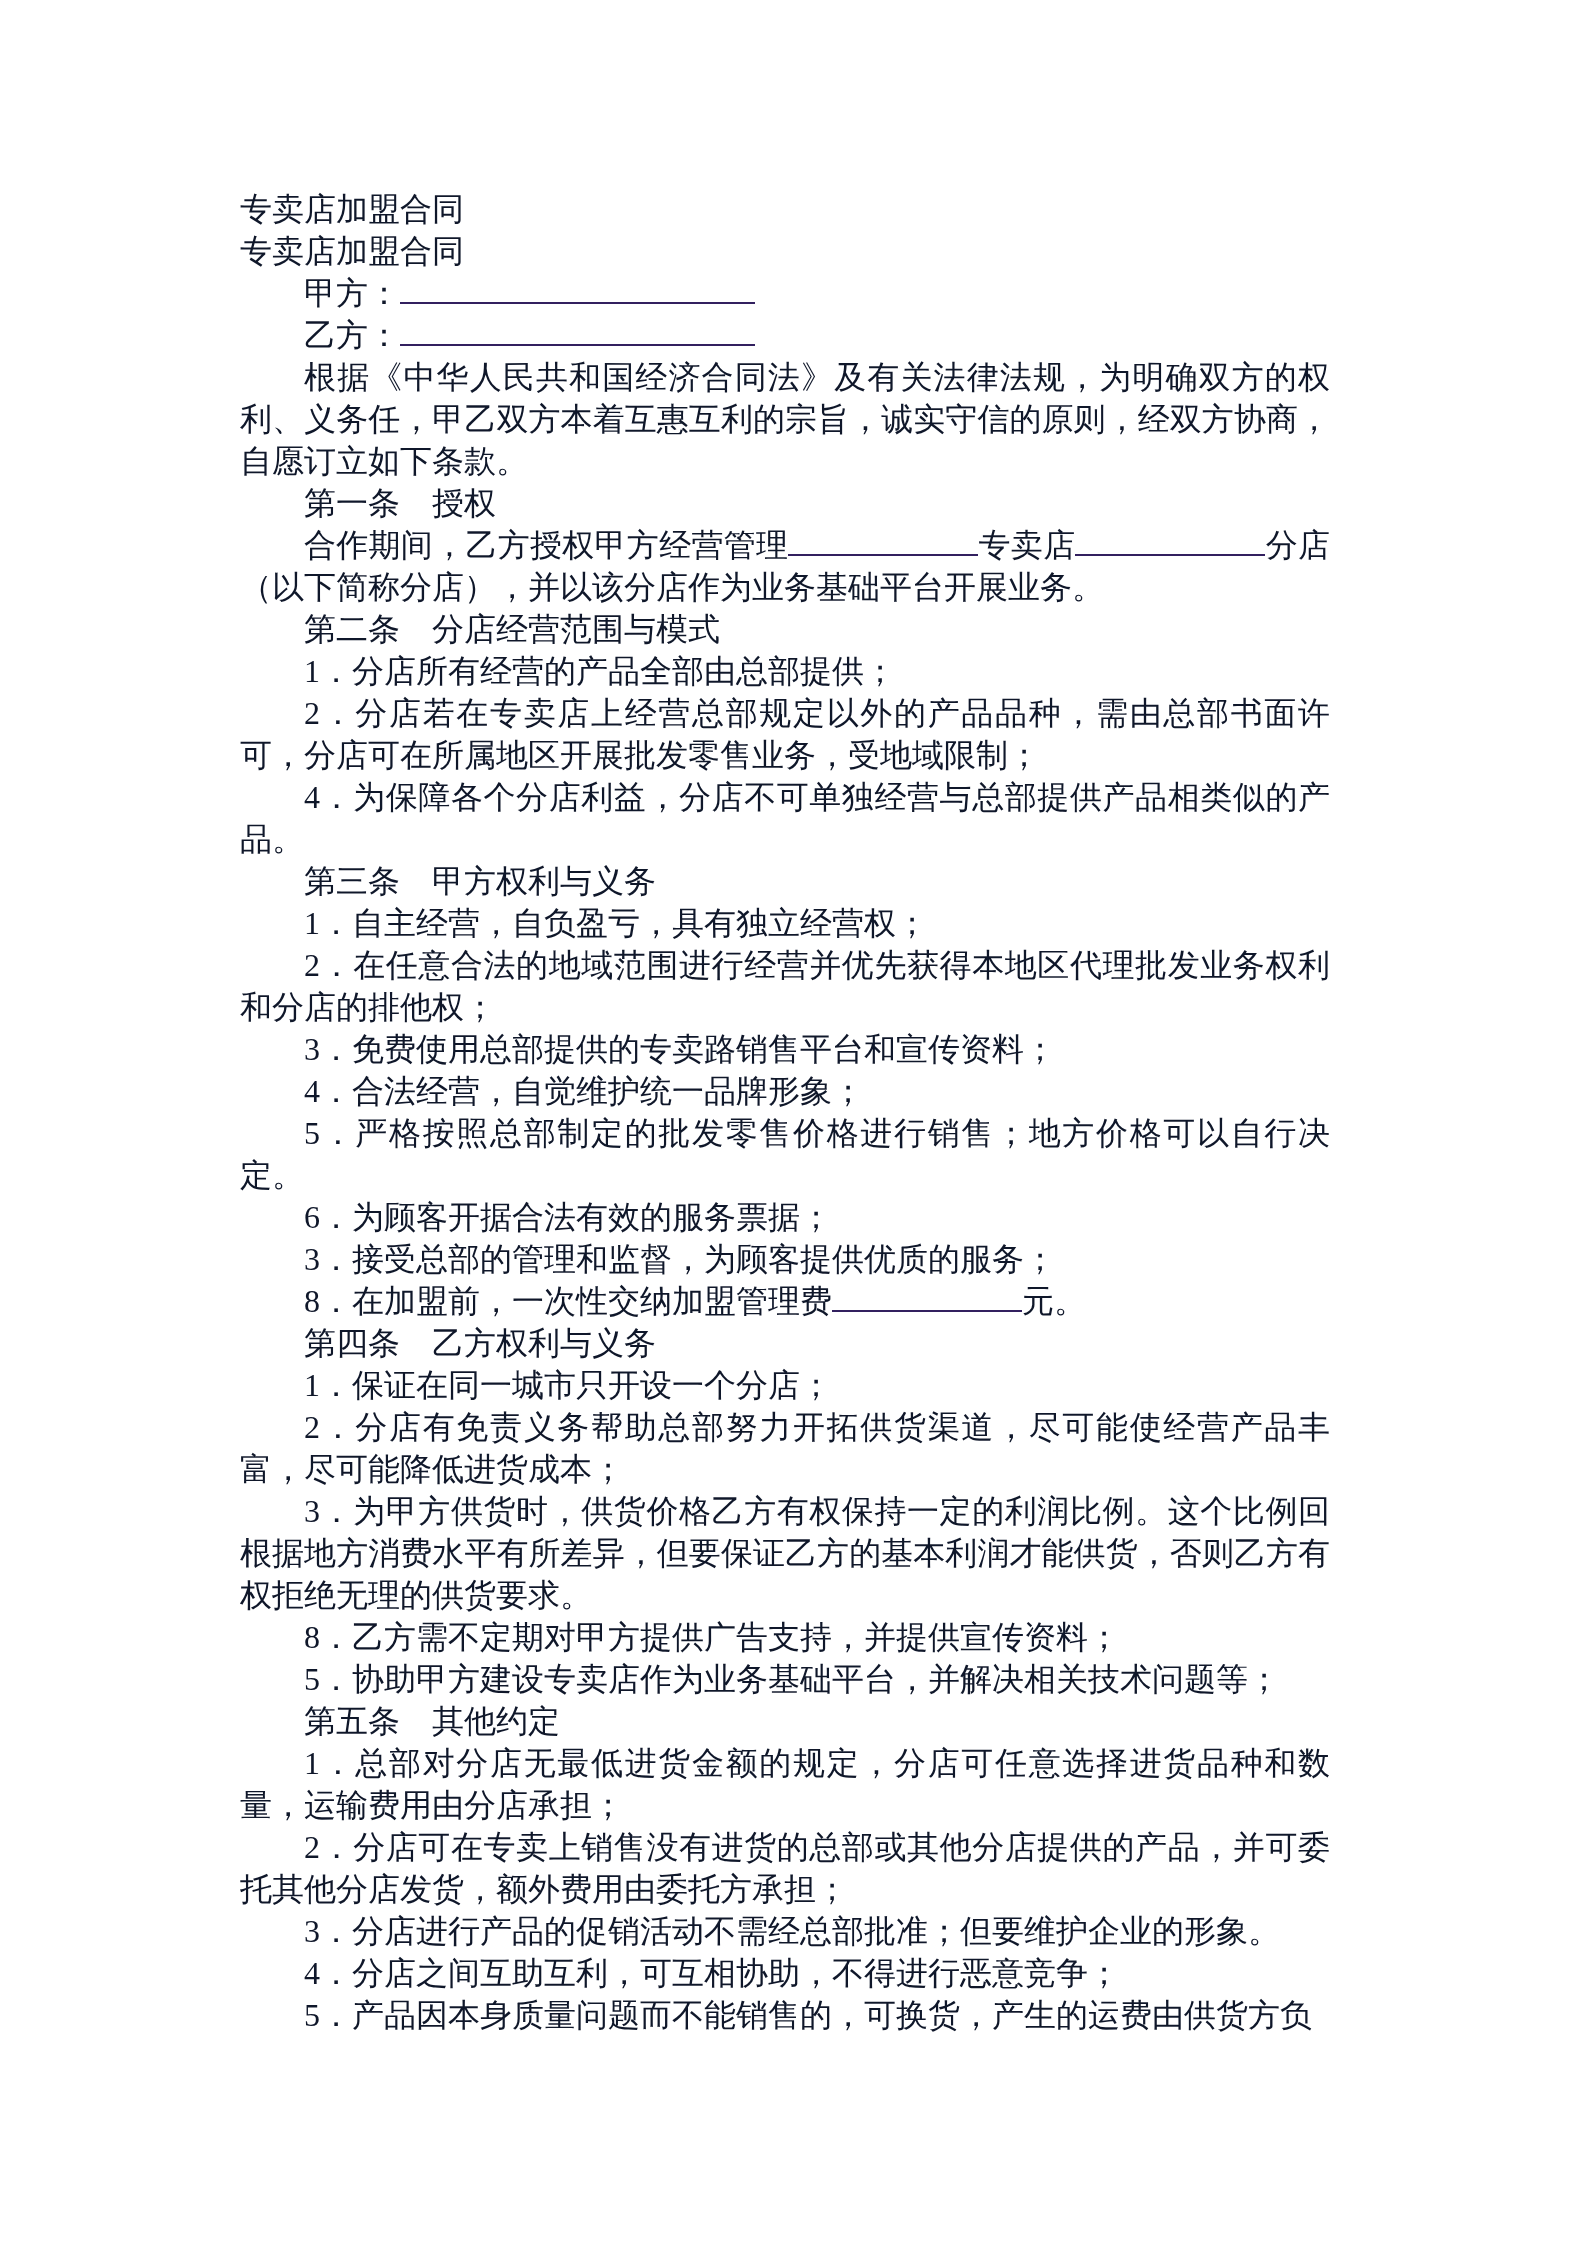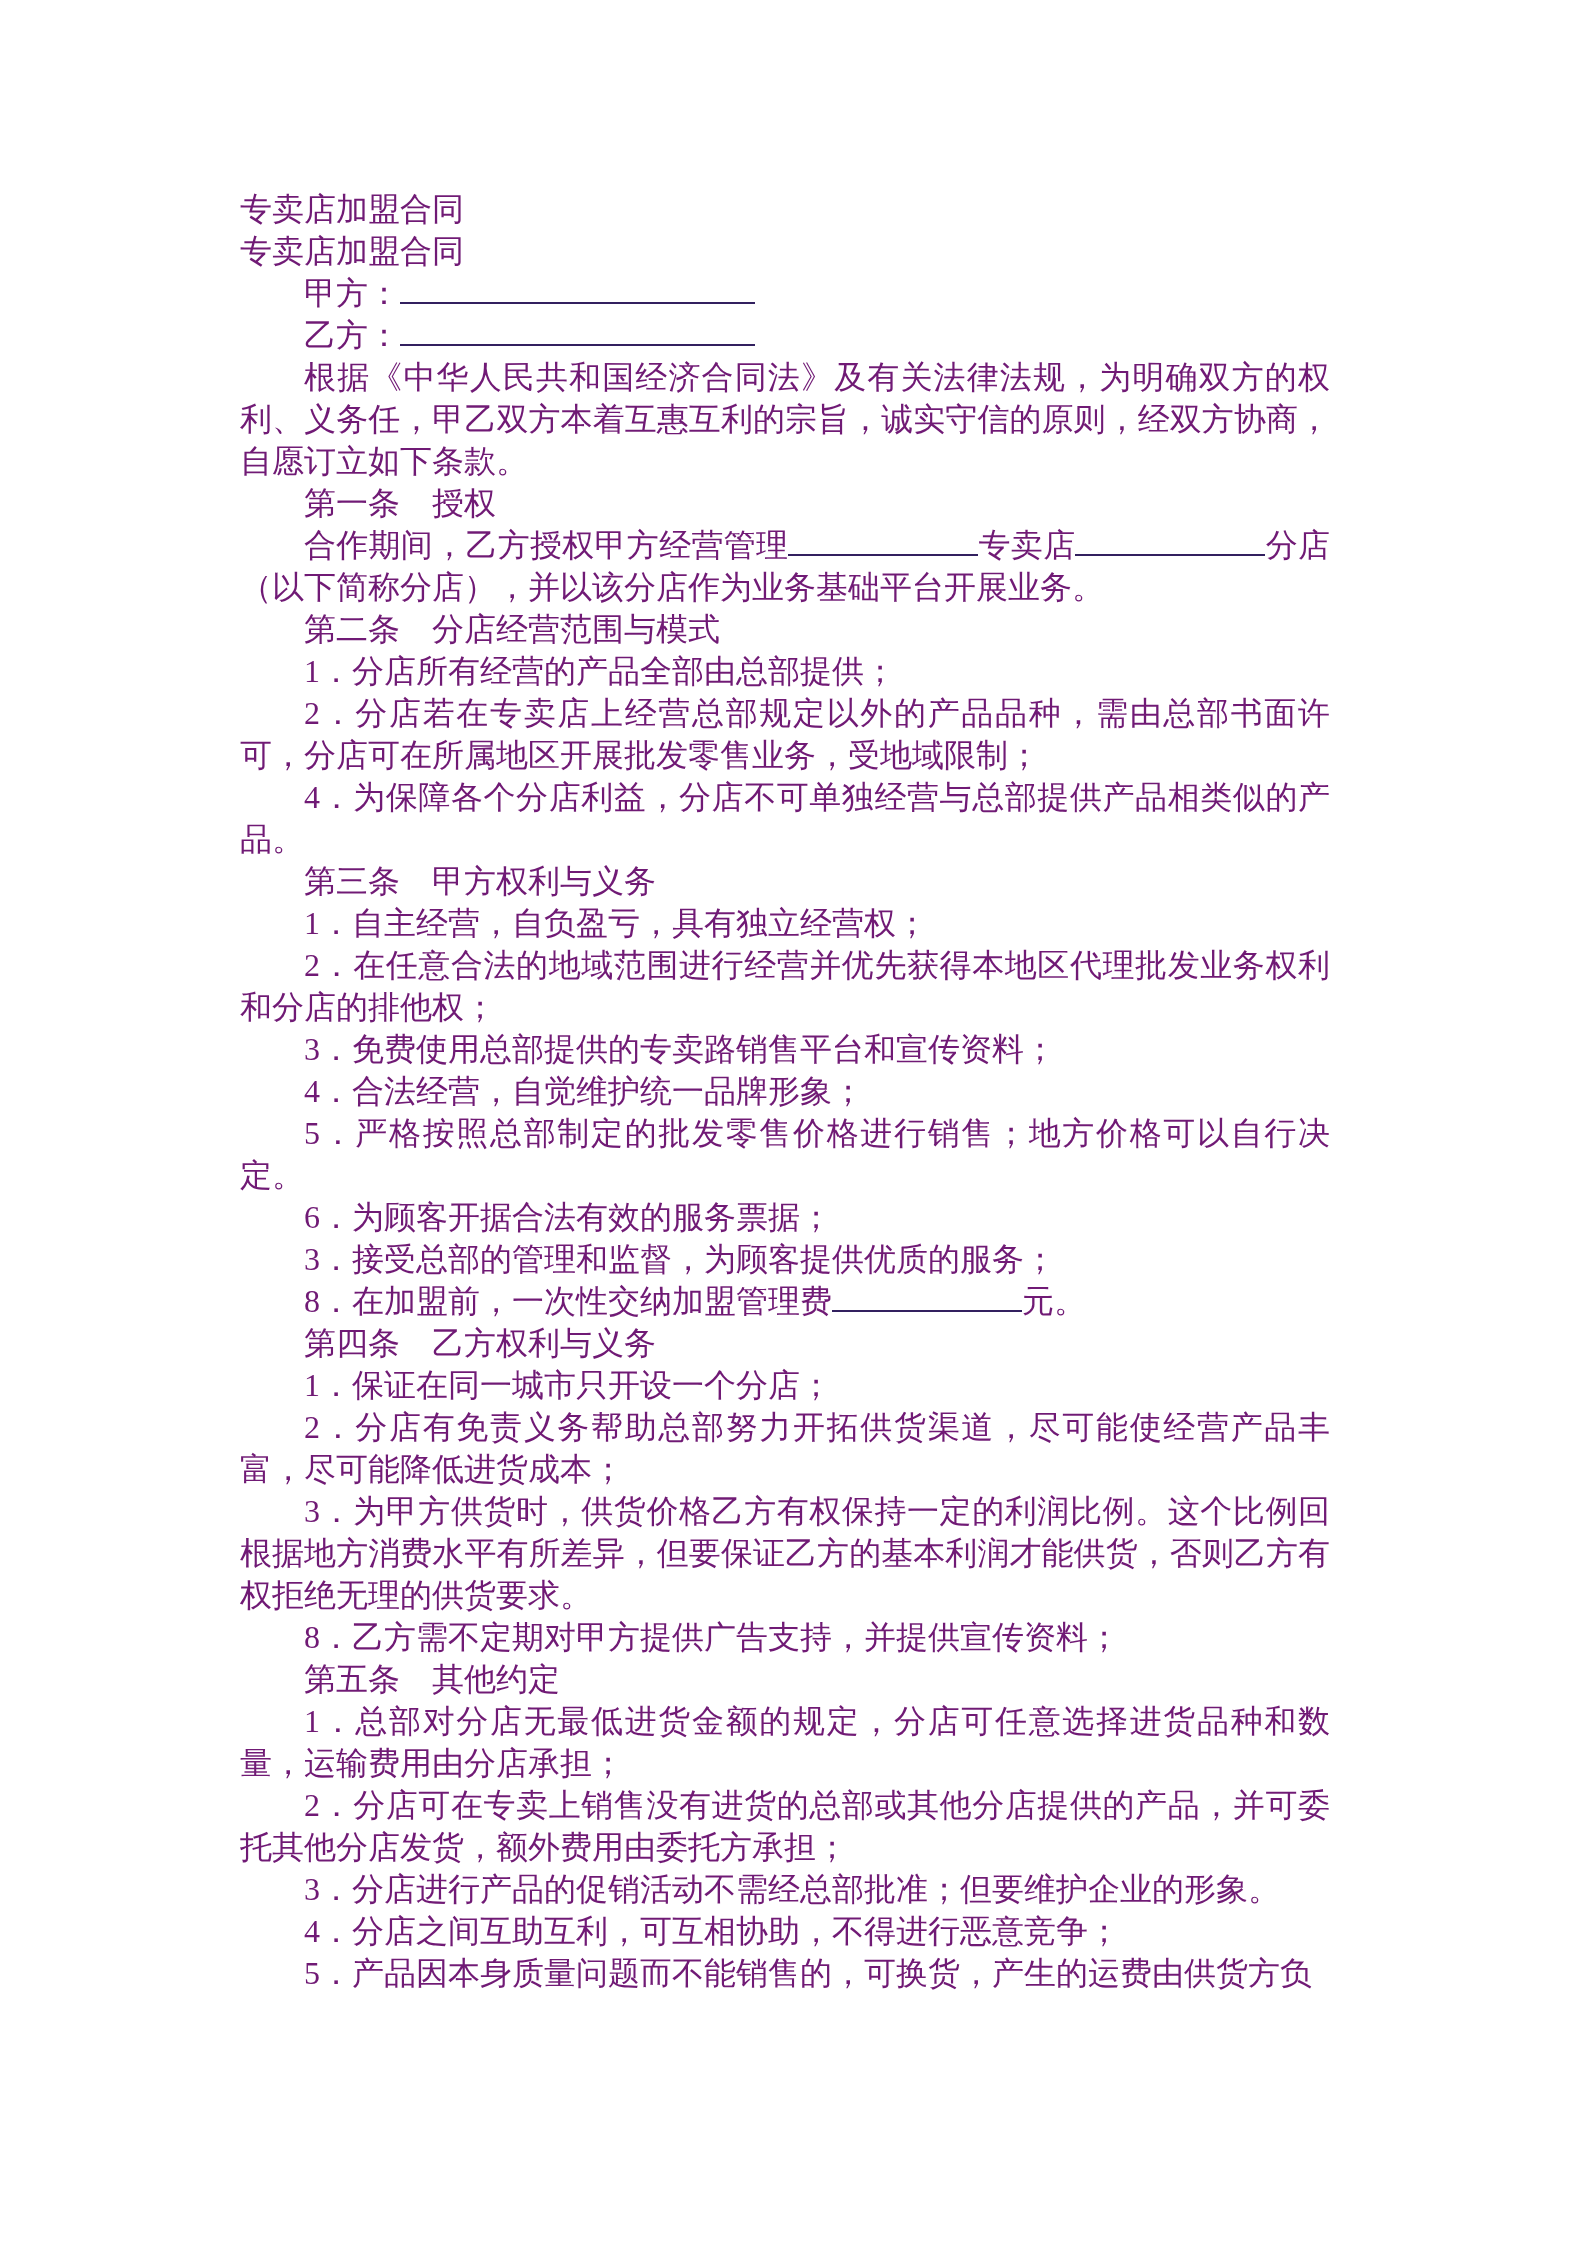--- a/index.html
+++ b/index.html
@@ -6,21 +6,21 @@
   .page {
     position: relative;
     width: 1586px;
     height: 2244px;
     box-sizing: border-box;
     padding: 188px 256px 0 240px;
     background: #ffffff;
     font-family: "Liberation Serif", "DejaVu Serif", serif;
     font-size: 32px;
     line-height: 42px;
-    color: #701a75;
+    color: #0f172a;
     text-align: justify;
     overflow: hidden;
   }
   .page p { margin: 0; padding: 0; }
   .indent { text-indent: 2em; }
   .blank {
     display: inline-block;
     border-bottom: 2px solid #32205f;
     height: 30px;
     vertical-align: baseline;
@@ -61,20 +61,21 @@
   <p class="indent">6．为顾客开据合法有效的服务票据；</p>
   <p class="indent">3．接受总部的管理和监督，为顾客提供优质的服务；</p>
 
   <p class="indent"><span>8．在加盟前，一次性交纳加盟管理费</span><span class="blank blank-fee"></span><span>元。</span></p>
 
   <p class="indent">第四条　乙方权利与义务</p>
   <p class="indent">1．保证在同一城市只开设一个分店；</p>
   <p class="indent">2．分店有免责义务帮助总部努力开拓供货渠道，尽可能使经营产品丰富，尽可能降低进货成本；</p>
   <p class="indent">3．为甲方供货时，供货价格乙方有权保持一定的利润比例。这个比例回根据地方消费水平有所差异，但要保证乙方的基本利润才能供货，否则乙方有权拒绝无理的供货要求。</p>
   <p class="indent">8．乙方需不定期对甲方提供广告支持，并提供宣传资料；</p>
+  <p class="indent">5．协助甲方建设专卖店作为业务基础平台，并解决相关技术问题等；</p>
 
   <p class="indent">第五条　其他约定</p>
   <p class="indent">1．总部对分店无最低进货金额的规定，分店可任意选择进货品种和数量，运输费用由分店承担；</p>
   <p class="indent">2．分店可在专卖上销售没有进货的总部或其他分店提供的产品，并可委托其他分店发货，额外费用由委托方承担；</p>
   <p class="indent">3．分店进行产品的促销活动不需经总部批准；但要维护企业的形象。</p>
   <p class="indent">4．分店之间互助互利，可互相协助，不得进行恶意竞争；</p>
   <p class="indent">5．产品因本身质量问题而不能销售的，可换货，产生的运费由供货方负</p>
 
 </div>
 

